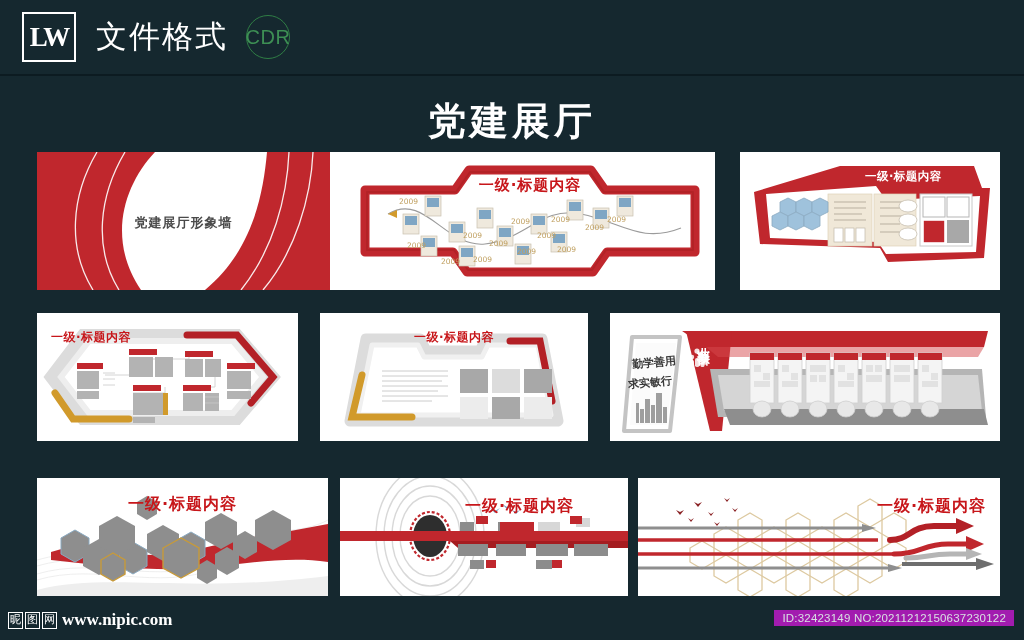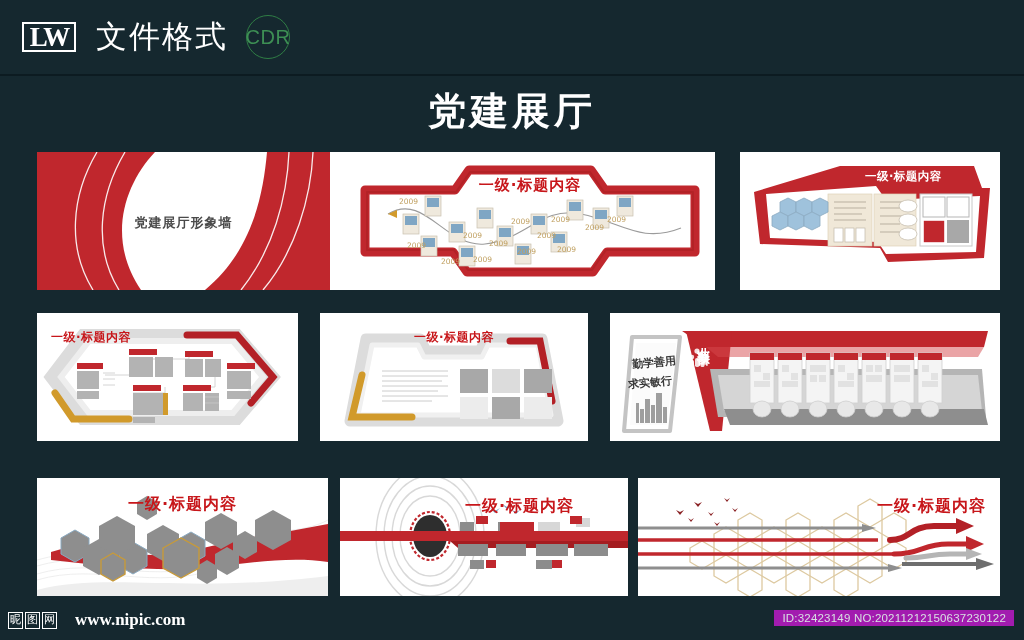--- a/index.html
+++ b/index.html
@@ -10,21 +10,21 @@
     position:relative;
   }
   
   .header {
     position:absolute; left:0; top:0; width:1024px; height:76px;
     background:#15282f;
     border-bottom:2px solid #0c1b21;
     display:flex; align-items:center;
   }
   .logo-box {
-    width:54px; height:30px; margin-left:22px;
+    width:54px; height:50px; margin-left:22px;
     border:2px solid #ffffff;
     display:flex; align-items:center; justify-content:center;
     color:#fff; font-size:27px; font-weight:bold; letter-spacing:-2px;
     font-family:"Liberation Serif","DejaVu Serif",serif;
     text-align:center;
   }
   .brand-text {
     margin-left:20px; color:#ffffff; font-size:31px; letter-spacing:2px;
     font-family:"DejaVu Sans","Liberation Sans",sans-serif;
   }
@@ -34,21 +34,21 @@
     display:flex; align-items:center; justify-content:center;
     font-size:20px; letter-spacing:0.5px;
   }
   .promo {
     margin-left:52px; color:#c7161a; font-size:20px; font-weight:bold;
     letter-spacing:1px; white-space:nowrap;
     font-family:"DejaVu Sans","Liberation Sans",sans-serif;
   }
   
   .page-title {
-    position:absolute; left:0; top:86px; width:1024px; text-align:center;
+    position:absolute; left:0; top:96px; width:1024px; text-align:center;
     color:#ffffff; font-size:38px; font-weight:bold; letter-spacing:4px;
     font-family:"DejaVu Sans","Liberation Sans",sans-serif;
   }
   
   .panel {
     position:absolute; background:#ffffff; overflow:hidden;
   }
   .ttl {
     position:absolute; color:#c7161a; font-weight:bold; white-space:nowrap;
     font-family:"DejaVu Sans","Liberation Sans",sans-serif;
@@ -61,21 +61,21 @@
   }
   .nipic-logo {
     margin-left:8px; display:flex; gap:2px;
   }
   .nipic-logo span {
     display:inline-block; width:15px; height:17px;
     border:1.5px solid #ffffff; color:#fff; font-size:11px; line-height:14px;
     text-align:center; font-family:"DejaVu Sans","Liberation Sans",sans-serif;
   }
   .nipic-url {
-    margin-left:18px; color:#ffffff; font-size:17px; font-weight:bold;
+    margin-left:5px; color:#ffffff; font-size:17px; font-weight:bold;
     font-family:"Liberation Serif","DejaVu Serif",serif;
   }
   .idno {
     position:absolute; right:10px; top:10px;
     background:#a21caf; color:#d8e0e3; font-size:11.5px;
     padding:2px 8px; letter-spacing:0.2px;
   }
   svg { display:block; }
 </style>
 </head>

